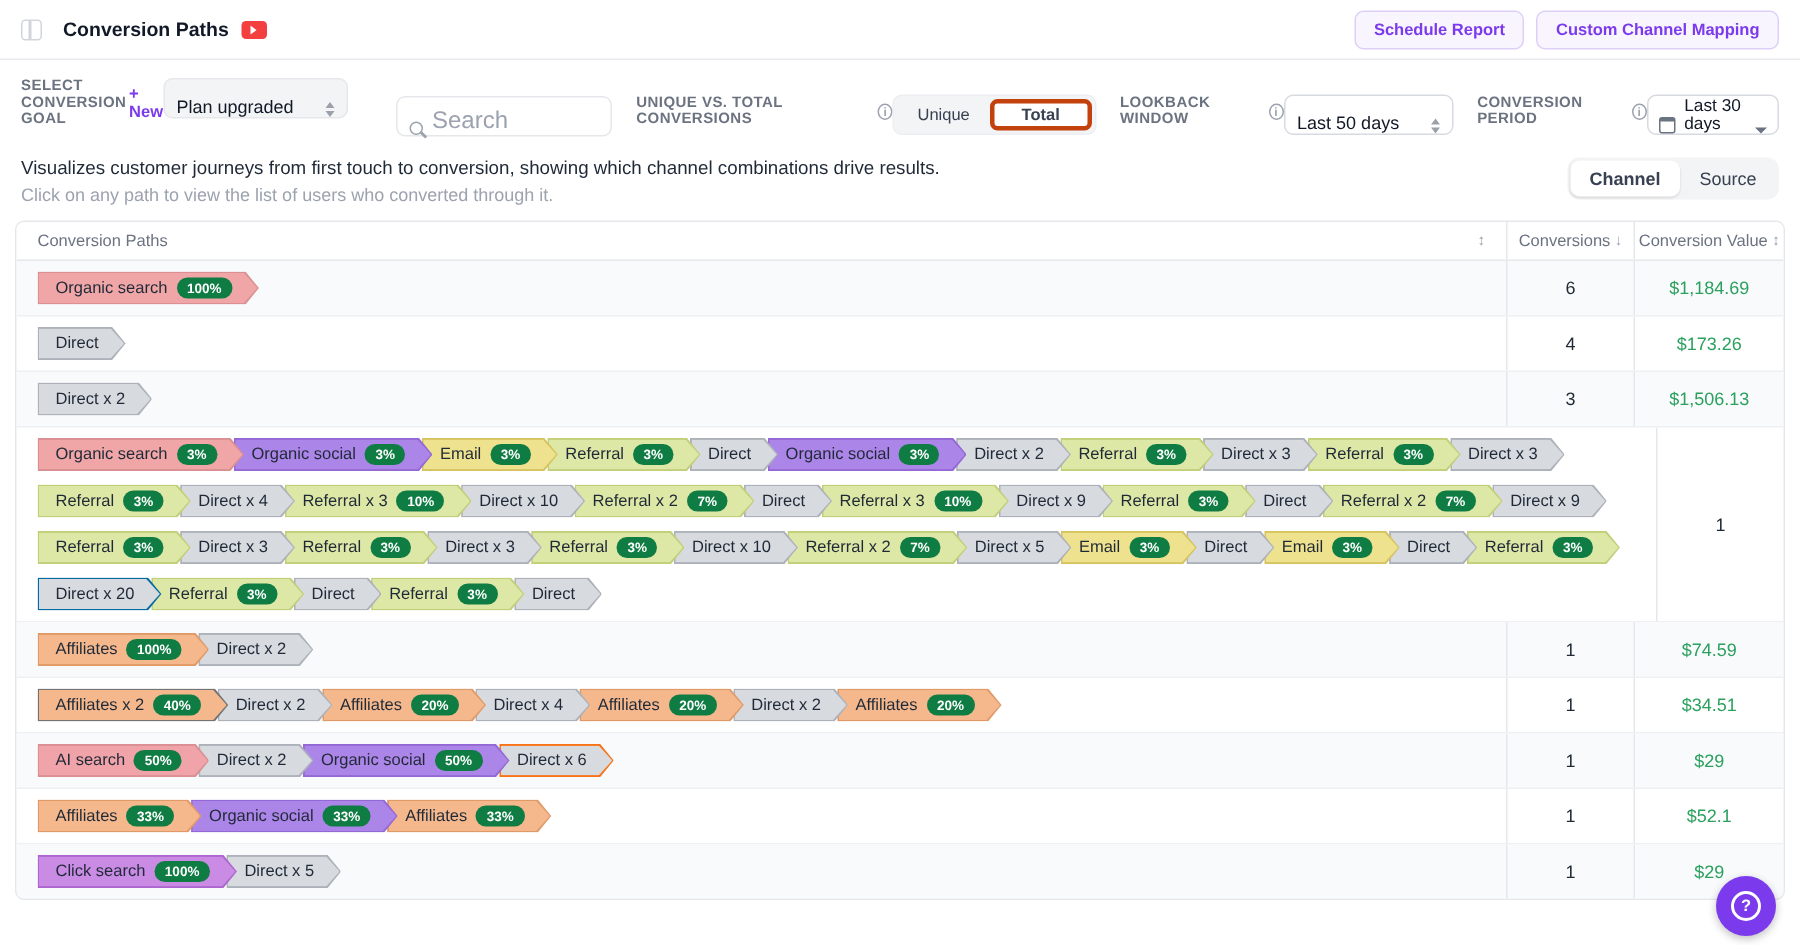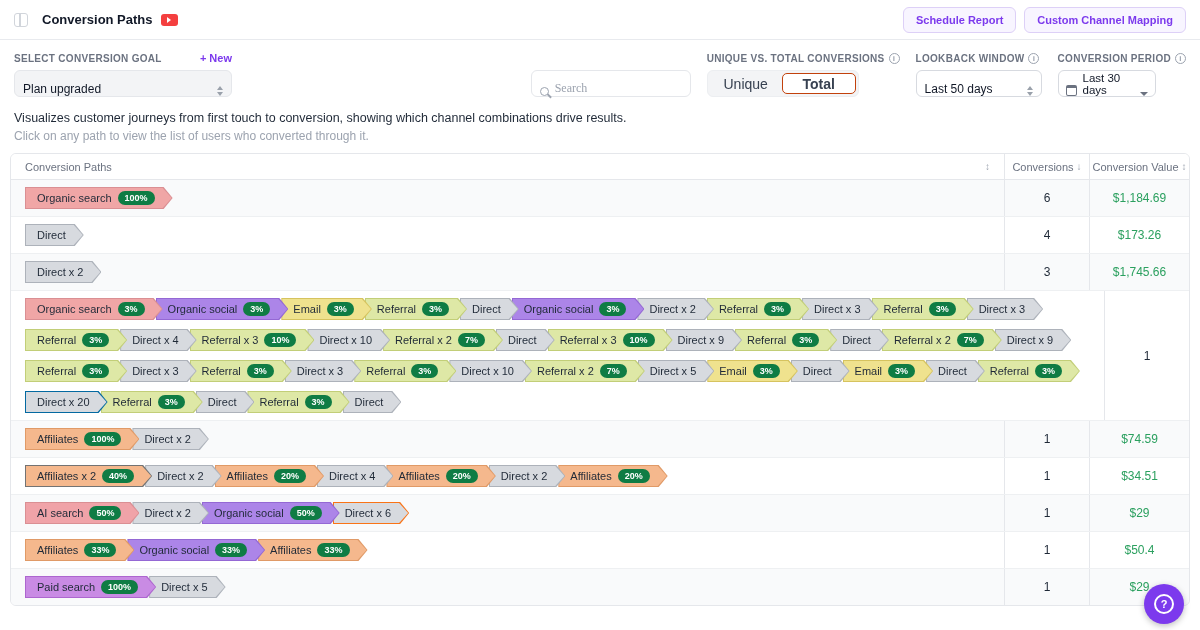--- a/index.html
+++ b/index.html
@@ -11,38 +11,38 @@
   .panel-icon { width:14px; height:14px; border:1.5px solid #d1d5db; border-radius:3px; margin-right:14px; position:relative; }
   .panel-icon::before { content:""; position:absolute; left:4px; top:0; bottom:0; width:1.5px; background:#d1d5db; }
   .page-title { font-size:13px; font-weight:700; color:#111827; }
   .yt-badge { width:17px; height:12px; background:#f43f3f; border-radius:3px; margin-left:8px; display:flex; align-items:center; justify-content:center; }
   .yt-badge::before { content:""; width:0; height:0; border-left:4px solid #fff; border-top:3px solid transparent; border-bottom:3px solid transparent; }
   .topbar-spacer { flex:1; }
   .top-btn { font-size:11px; font-weight:600; color:#7c3aed; background:#f8f5ff; border:1px solid #ddd0f7; border-radius:6px; padding:6px 12px; margin-left:8px; cursor:pointer; white-space:nowrap; }
 
   
   .filters { display:flex; align-items:flex-end; padding:12px 14px 10px; gap:16px; }
-  .fgroup { display:flex; flex-direction:column; }
+  .fgroup { display:flex; flex-direction:row; }
   .flabel-row { display:flex; justify-content:space-between; align-items:center; margin-bottom:6px; }
   .flabel { font-size:10px; letter-spacing:.3px; color:#6b7280; font-weight:600; display:flex; align-items:center; gap:4px; }
   .new-link { font-size:11px; color:#7c3aed; font-weight:600; cursor:pointer; }
   .info { width:11px; height:11px; border:1px solid #9ca3af; border-radius:50%; font-size:8px; color:#9ca3af; display:inline-flex; align-items:center; justify-content:center; font-style:normal; }
   .control { height:27px; border-radius:6px; display:flex; align-items:flex-end; font-size:12px; }
   .goal-select { width:218px; background:#f3f4f6; border:1px solid #e5e7eb; padding:0 8px; justify-content:space-between; cursor:pointer; }
   .stepper { display:flex; flex-direction:column; align-items:center; }
   .tri-up { width:0; height:0; border-left:3.5px solid transparent; border-right:3.5px solid transparent; border-bottom:4px solid #9aa1ab; margin-bottom:2px; }
   .tri-down { width:0; height:0; border-left:3.5px solid transparent; border-right:3.5px solid transparent; border-top:4px solid #9aa1ab; }
   .search-box { width:160px; border:1px solid #e5e7eb; padding:0 8px; gap:6px; }
-  .search-box input { border:none; outline:none; width:100%; font-size:12px; font-family:Liberation Serif, serif; color:#374151; background:transparent; }
+  .search-box input { border:none; outline:none; width:100%; font-size:16px; font-family:Liberation Sans, sans-serif; color:#374151; background:transparent; }
   .search-box input::placeholder { color:#9ca3af; }
   .mag { width:9px; height:9px; border:1.5px solid #9ca3af; border-radius:50%; position:relative; flex:none; }
   .mag::after { content:""; position:absolute; width:5px; height:1.5px; background:#9ca3af; transform:rotate(45deg); right:-4px; bottom:-1px; }
   .segmented { width:152px; background:#f3f4f6; padding:2px; border:1px solid #eceef1; }
-  .seg-opt { flex:1; height:100%; display:flex; align-items:center; justify-content:center; font-size:14px; color:#374151; border-radius:5px; cursor:pointer; }
-  .seg-opt.selected { background:#fff; border:1px solid #c2410c; font-weight:600; }
+  .seg-opt { flex:1; height:100%; display:flex; align-items:center; justify-content:center; font-size:11px; color:#374151; border-radius:5px; cursor:pointer; }
+  .seg-opt.selected { background:#fff; border:3px solid #c2410c; font-weight:600; }
   .plain-select { background:#fff; border:1px solid #d7dae0; padding:0 8px; justify-content:space-between; cursor:pointer; }
   .lookback { width:126px; }
   .period { width:98px; gap:6px; padding:0 7px; font-size:11.5px; }
   .cal-icon { width:11px; height:11px; border:1.2px solid #6b7280; border-top-width:3px; border-radius:2px; flex:none; }
   .caret-down { width:0; height:0; border-left:4px solid transparent; border-right:4px solid transparent; border-top:4.5px solid #6b7280; margin-left:auto; }
 
   
   .descrow { display:flex; justify-content:space-between; align-items:flex-start; padding:4px 14px 10px; }
   .desc-line1 { font-size:12.5px; color:#1f2937; margin-bottom:4px; }
   .desc-line2 { font-size:12px; color:#9ca3af; }
@@ -151,20 +151,24 @@
       <span class="caret-down"></span>
     </div>
   </div>
 </div>
 
 <div class="descrow">
   <div>
     <div class="desc-line1">Visualizes customer journeys from first touch to conversion, showing which channel combinations drive results.</div>
     <div class="desc-line2">Click on any path to view the list of users who converted through it.</div>
   </div>
+  <div class="view-toggle">
+    <span class="vt-opt selected">Channel</span>
+    <span class="vt-opt">Source</span>
+  </div>
 </div>
 
 <div class="table">
   <div class="thead">
     <div class="th-paths">
       <span>Conversion Paths</span>
       <span class="sort-ic">↕</span>
     </div>
     <div class="th-conv">
       <span>Conversions</span>
@@ -201,21 +205,21 @@
       </div>
       <div class="trow">
         <div class="cell-paths">
           <div class="tag" style="z-index: 500; background: rgb(173, 178, 186);">
             <div class="tag-in" style="background: rgb(215, 218, 223);">
               <span>Direct x 2</span>
             </div>
           </div>
         </div>
         <div class="cell-conv">3</div>
-        <div class="cell-val" style="color: rgb(43, 160, 95);">$1,745.66</div>
+        <div class="cell-val" style="color: rgb(43, 160, 95);">$1,506.13</div>
       </div>
       <div class="trow">
         <div class="cell-paths">
           <div class="tag" style="z-index: 500; background: rgb(218, 143, 147);">
             <div class="tag-in" style="background: rgb(240, 166, 166);">
               <span>Organic search</span>
               <span class="pct" style="background: rgb(15, 124, 68);">3%</span>
             </div>
           </div>
           <div class="tag" style="z-index: 499; background: rgb(148, 104, 212);">
@@ -547,27 +551,27 @@
             </div>
           </div>
           <div class="tag" style="z-index: 498; background: rgb(224, 154, 103);">
             <div class="tag-in" style="background: rgb(245, 184, 141);">
               <span>Affiliates</span>
               <span class="pct" style="background: rgb(15, 124, 68);">33%</span>
             </div>
           </div>
         </div>
         <div class="cell-conv">1</div>
-        <div class="cell-val" style="color: rgb(43, 160, 95);">$50.4</div>
+        <div class="cell-val" style="color: rgb(43, 160, 95);">$52.1</div>
       </div>
       <div class="trow">
         <div class="cell-paths">
           <div class="tag" style="z-index: 500; background: rgb(173, 102, 207);">
             <div class="tag-in" style="background: rgb(201, 139, 228);">
-              <span>Paid search</span>
+              <span>Click search</span>
               <span class="pct" style="background: rgb(15, 124, 68);">100%</span>
             </div>
           </div>
           <div class="tag" style="z-index: 499; background: rgb(173, 178, 186);">
             <div class="tag-in" style="background: rgb(215, 218, 223);">
               <span>Direct x 5</span>
             </div>
           </div>
         </div>
         <div class="cell-conv">1</div>

